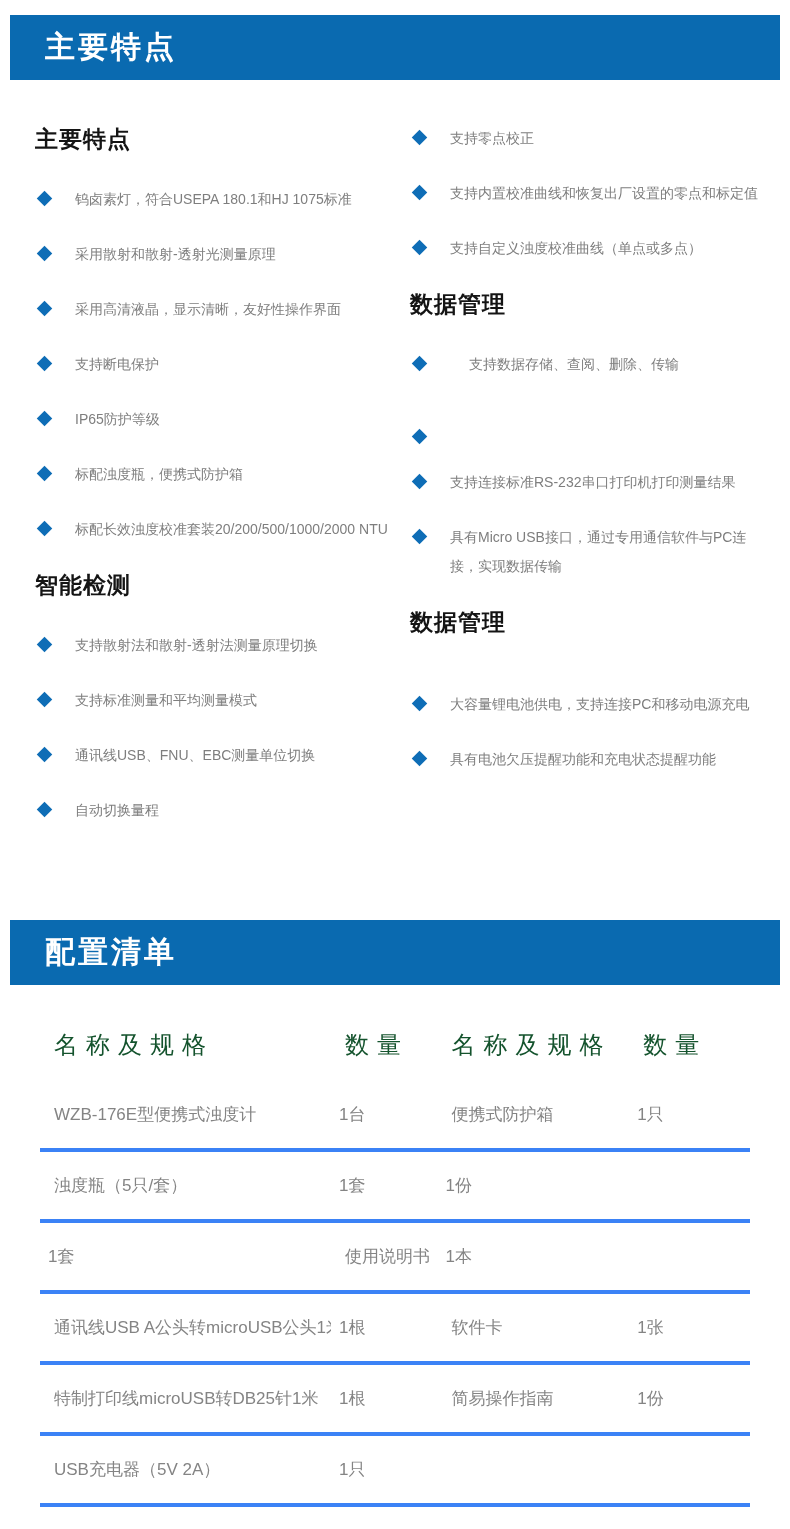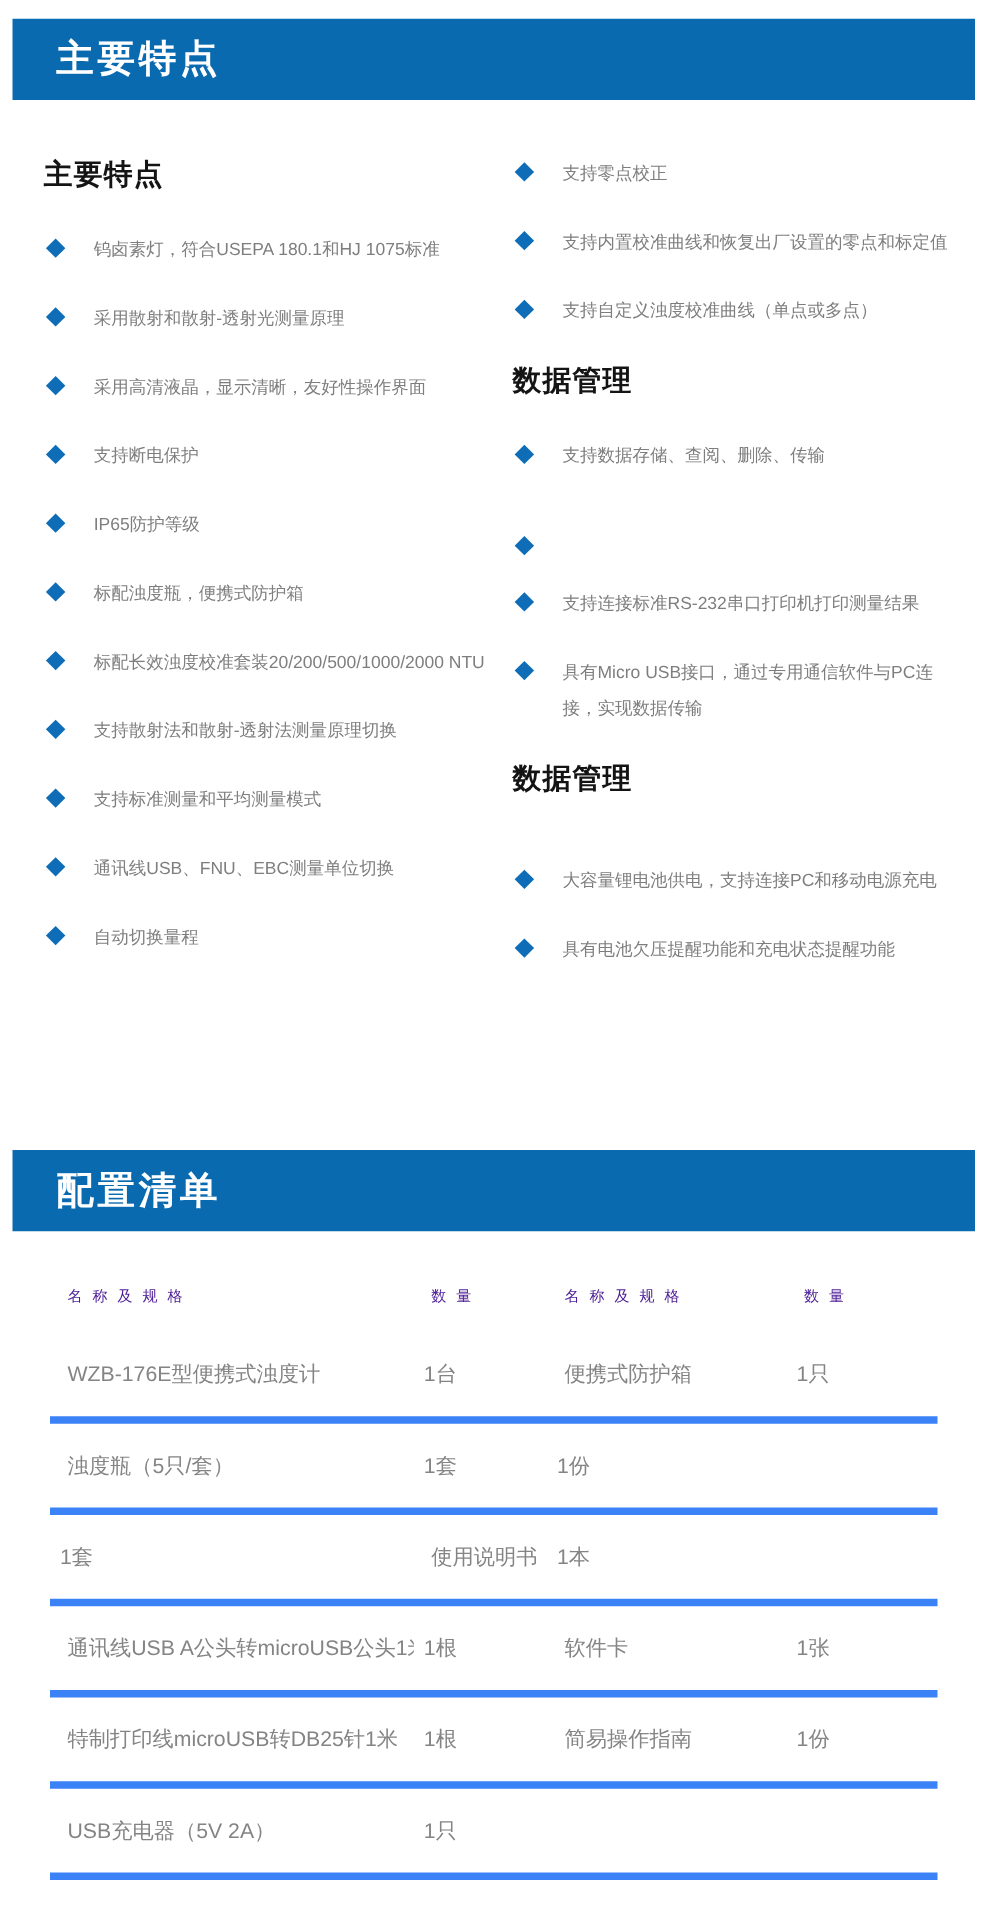--- a/index.html
+++ b/index.html
@@ -44,21 +44,21 @@
     letter-spacing: 1px;
   }
   .mt-md { margin-top: 26px; }
   .mb-xl { margin-bottom: 52px; }
 
   .bullet-item {
     display: flex;
     align-items: flex-start;
     margin-bottom: 26px;
   }
-  .bullet-item.gap-lg { margin-bottom: 44px; }
+  .bullet-item.gap-lg { margin-bottom: 44px; gap: 19px; }
   .diamond {
     width: 11px;
     height: 11px;
     background: #0e6db6;
     transform: rotate(45deg);
     margin: 8px 0 0 4px;
     flex: none;
   }
   .bullet-text {
     margin-left: 25px;
@@ -68,27 +68,27 @@
   }
 
   
   .config-table { margin: 26px 40px 0 40px; }
   .t-header, .t-row {
     display: grid;
     grid-template-columns: 41% 15% 27% 17%;
   }
   .t-header { padding: 18px 0 20px 0; }
   .t-header .th {
-    font-size: 12px;
+    font-size: 24px;
     letter-spacing: 8px;
-    color: #4c1d95;
+    color: #14532d;
     padding-left: 14px;
     white-space: nowrap;
   }
-  .t-row { border-bottom: 6px solid #3b82f6; }
+  .t-row { border-bottom: 4px solid #3b82f6; }
   .t-row .td {
     font-size: 17px;
     color: #848484;
     padding: 22px 0 22px 14px;
     white-space: nowrap;
     overflow: hidden;
   }
   .t-row .td.qty { padding-left: 8px; }
 </style>
 </head>
@@ -125,20 +125,21 @@
     </div>
     <div class="bullet-item">
       <span class="diamond"></span>
       <span class="bullet-text">标配浊度瓶，便携式防护箱</span>
     </div>
     <div class="bullet-item">
       <span class="diamond"></span>
       <span class="bullet-text">标配长效浊度校准套装20/200/500/1000/2000 NTU</span>
     </div>
 
+    <div class="section-heading mt-md">智能检测</div>
 
     <div class="bullet-item">
       <span class="diamond"></span>
       <span class="bullet-text">支持散射法和散射-透射法测量原理切换</span>
     </div>
     <div class="bullet-item">
       <span class="diamond"></span>
       <span class="bullet-text">支持标准测量和平均测量模式</span>
     </div>
     <div class="bullet-item">

